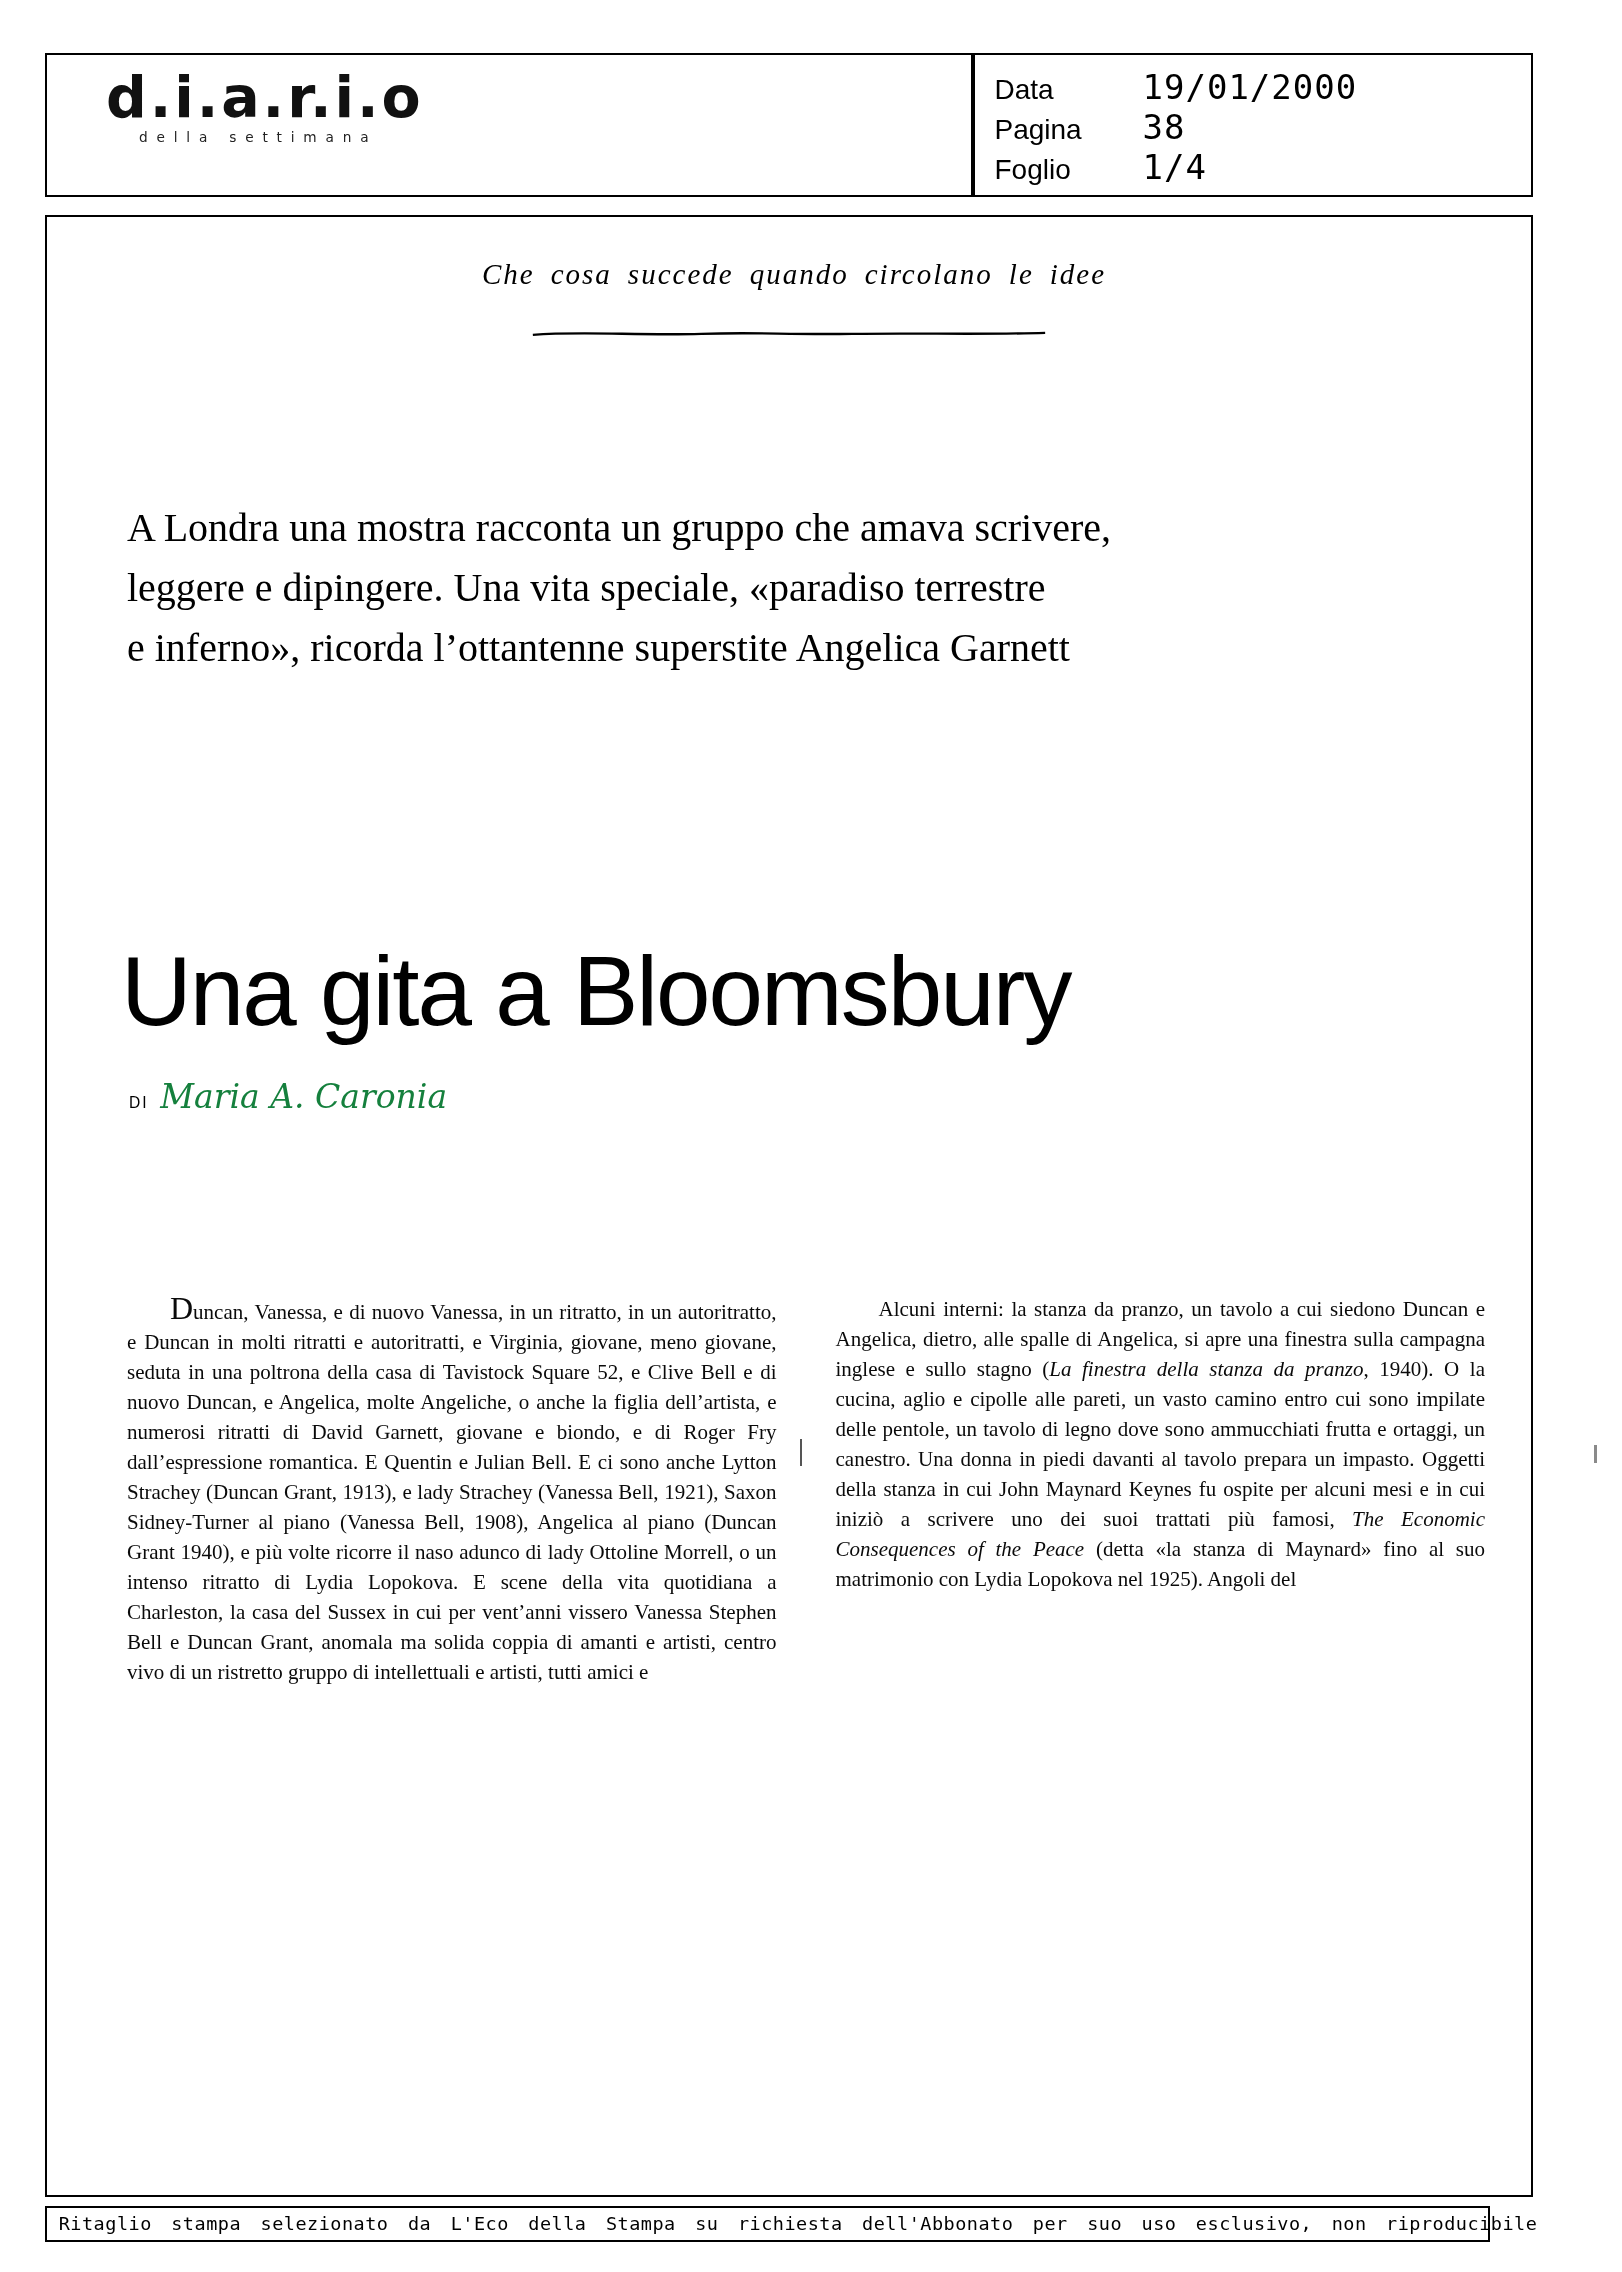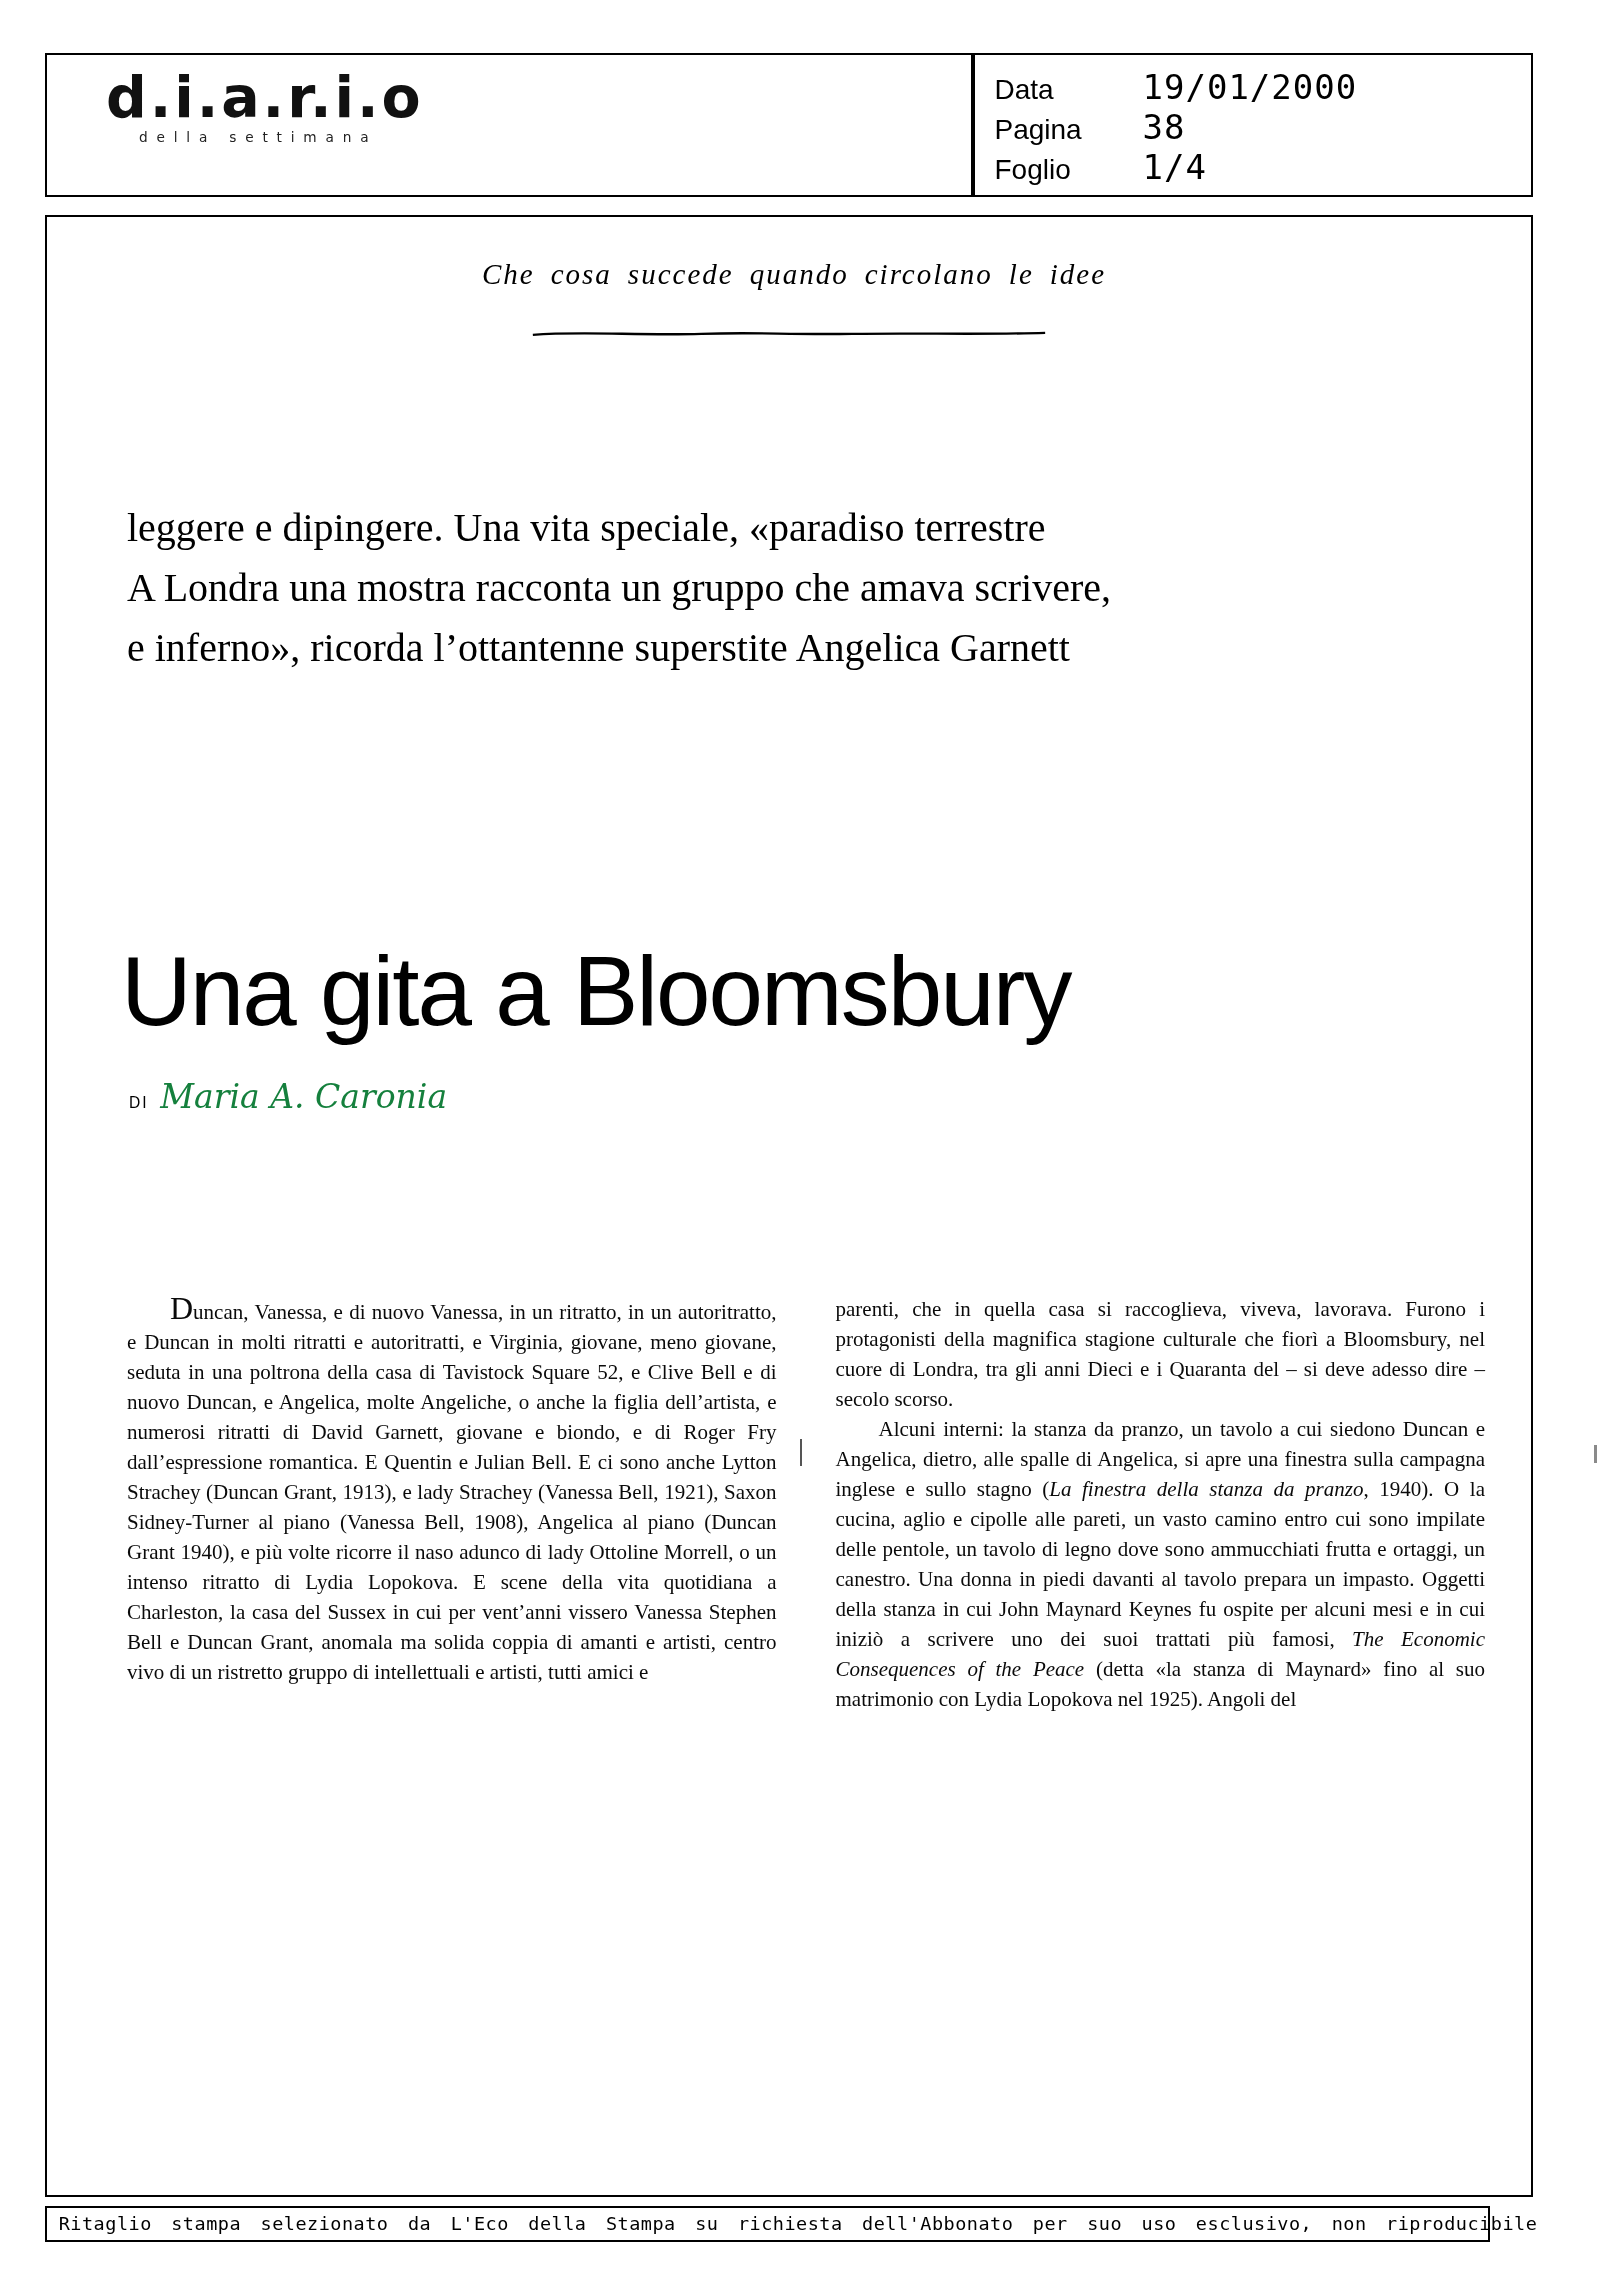--- a/index.html
+++ b/index.html
@@ -93,38 +93,37 @@
 
     <div class="kicker">Che cosa succede quando circolano le idee</div>
 
     <div class="divider">
       <svg width="517" height="11.7" viewBox="0 0 530 12" aria-hidden="true">
         <path d="M2,7 C55,3 110,8 175,6 C235,4 258,7 330,6 C400,5 462,7 528,5" fill="none" stroke="#000" stroke-width="2.4"></path>
       </svg>
     </div>
 
     <div class="standfirst">
+      <div>A Londra una mostra racconta un gruppo che amava scrivere,</div>
       <div>leggere e dipingere. Una vita speciale, «paradiso terrestre</div>
-      <div>A Londra una mostra racconta un gruppo che amava scrivere,</div>
       <div>e inferno», ricorda l’ottantenne superstite Angelica Garnett</div>
     </div>
 
     <div class="headline">Una gita a Bloomsbury</div>
 
     <div class="byline">
       <span class="byline-prefix">di</span>
       <span class="byline-name">Maria A. Caronia</span>
     </div>
 
     <div class="columns">
       <div class="col" id="col-left">
           <p class="indent"><span class="big-initial">D</span><span>uncan, Vanessa, e di nuovo Vanessa, in un ritratto, in un autoritratto, e Duncan in molti ritratti e autoritratti, e Virginia, giovane, meno giovane, seduta in una poltrona della casa di Tavistock Square 52, e Clive Bell e di nuovo Duncan, e Angelica, molte Angeliche, o anche la figlia dell’artista, e numerosi ritratti di David Garnett, giovane e biondo, e di Roger Fry dall’espressione romantica. E Quentin e Julian Bell. E ci sono anche Lytton Strachey (Duncan Grant, 1913), e lady Strachey (Vanessa Bell, 1921), Saxon Sidney-Turner al piano (Vanessa Bell, 1908), Angelica al piano (Duncan Grant 1940), e più volte ricorre il naso adunco di lady Ottoline Morrell, o un intenso ritratto di Lydia Lopokova. E scene della vita quotidiana a Charleston, la casa del Sussex in cui per vent’anni vissero Vanessa Stephen Bell e Duncan Grant, anomala ma solida coppia di amanti e artisti, centro vivo di un ristretto gruppo di intellettuali e artisti, tutti amici e</span></p>
         </div>
       <div class="col" id="col-right">
-          <p><span>parenti, che in quella casa si raccoglieva, viveva, lavorava. Furono i protagonisti della magnifica stagione culturale che fiorì a Bloomsbury, nel cuore di Londra, tra gli anni Dieci e i Quaranta del – si deve adesso dire – secolo scorso.</span></p>
           <p class="indent"><span>Alcuni interni: la stanza da pranzo, un tavolo a cui siedono Duncan e Angelica, dietro, alle spalle di Angelica, si apre una finestra sulla campagna inglese e sullo stagno (</span><span class="it">La finestra della stanza da pranzo</span><span>, 1940). O la cucina, aglio e cipolle alle pareti, un vasto camino entro cui sono impilate delle pentole, un tavolo di legno dove sono ammucchiati frutta e ortaggi, un canestro. Una donna in piedi davanti al tavolo prepara un impasto. Oggetti della stanza in cui John Maynard Keynes fu ospite per alcuni mesi e in cui iniziò a scrivere uno dei suoi trattati più famosi, </span><span class="it">The Economic Consequences of the Peace</span><span> (detta «la stanza di Maynard» fino al suo matrimonio con Lydia Lopokova nel 1925). Angoli del</span></p>
         </div>
     </div>
 
   </div>
 
   <div class="scan-mark-1"></div>
   <div class="scan-mark-2"></div>
 
   <div class="footer">Ritaglio stampa selezionato da L'Eco della Stampa su richiesta dell'Abbonato per suo uso esclusivo, non riproducibile</div>

